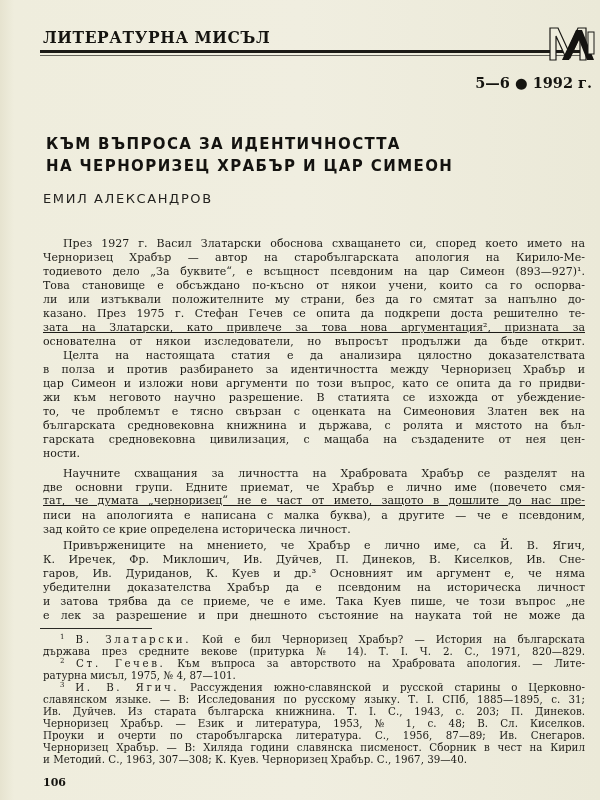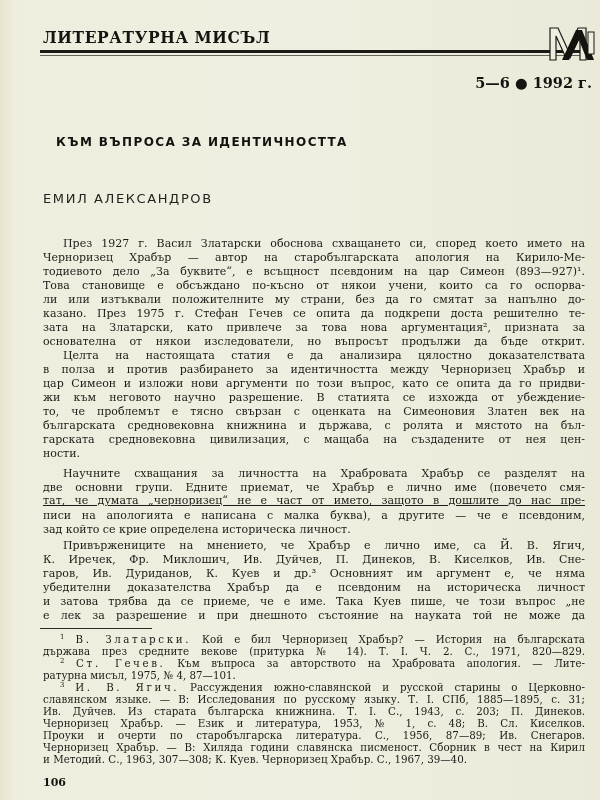--- a/index.html
+++ b/index.html
@@ -53,24 +53,24 @@
     .issue-info {
       position: absolute;
       right: 8px; top: 74px;
       font-family: "DejaVu Serif", serif;
       font-weight: bold;
       font-size: 14.5px;
       color: #151410;
     }
     .article-title {
       position: absolute;
-      left: 56px;
+      left: 46px;
       font-family: "DejaVu Sans", sans-serif;
       font-weight: bold;
-      font-size: 12px;
+      font-size: 15px;
       letter-spacing: 1.4px;
       color: #141310;
       white-space: nowrap;
     }
     .author {
       position: absolute;
       left: 43px; top: 191px;
       font-family: "DejaVu Sans", sans-serif;
       font-size: 13px;
       letter-spacing: 1.6px;
@@ -145,29 +145,30 @@
     <g fill="none" stroke="#1b1a16" stroke-width="1.2">
       <path d="M2 2 H10 L20 24 L30 2 H38 V34 H32 V10 L22 32 H18 L8 10 V34 H2 Z" fill="#efeddd"></path>
     </g>
     <path d="M14 34 L28 4 H34 L46 34 H39 L31 14 L21 34 Z" fill="#141310"></path>
     <rect x="40" y="6" width="6" height="22" fill="#efeddd" stroke="#1b1a16" stroke-width="1"></rect>
   </svg>
 
   <div class="issue-info">5—6 ● 1992 г.</div>
 
   <div class="article-title" style="top:135px;">КЪМ ВЪПРОСА ЗА ИДЕНТИЧНОСТТА</div>
+  <div class="article-title" style="top:157px;">НА ЧЕРНОРИЗЕЦ ХРАБЪР И ЦАР СИМЕОН</div>
   <div class="author">ЕМИЛ АЛЕКСАНДРОВ</div>
 
   <div class="line body-line indent" style="top:237px;">През 1927 г. Васил Златарски обоснова схващането си, според което името на</div>
   <div class="line body-line" style="top:251px;">Черноризец Храбър — автор на старобългарската апология на Кирило-Ме-</div>
   <div class="line body-line" style="top:265px;">тодиевото дело „За буквите“, е всъщност псевдоним на цар Симеон (893—927)¹.</div>
   <div class="line body-line" style="top:279px;">Това становище е обсъждано по-късно от някои учени, които са го оспорва-</div>
   <div class="line body-line" style="top:293px;">ли или изтъквали положителните му страни, без да го смятат за напълно до-</div>
   <div class="line body-line" style="top:307px;">казано. През 1975 г. Стефан Гечев се опита да подкрепи доста решително те-</div>
-  <div class="line body-line" style="top:321px;">зата на Златарски, като привлече за това нова аргументация², призната за</div>
+  <div class="line body-line" style="top:321px;text-decoration:underline;">зата на Златарски, като привлече за това нова аргументация², призната за</div>
   <div class="line body-line" style="top:335px;">основателна от някои изследователи, но въпросът продължи да бъде открит.</div>
 
   <div class="line body-line indent" style="top:349px;">Целта на настоящата статия е да анализира цялостно доказателствата</div>
   <div class="line body-line" style="top:363px;">в полза и против разбирането за идентичността между Черноризец Храбър и</div>
   <div class="line body-line" style="top:391px;">жи към неговото научно разрешение. В статията се изхожда от убеждение-</div>
   <div class="line body-line" style="top:377px;">цар Симеон и изложи нови аргументи по този въпрос, като се опита да го придви-</div>
   <div class="line body-line" style="top:405px;">то, че проблемът е тясно свързан с оценката на Симеоновия Златен век на</div>
   <div class="line body-line" style="top:419px;">българската средновековна книжнина и държава, с ролята и мястото на бъл-</div>
   <div class="line body-line" style="top:433px;">гарската средновековна цивилизация, с мащаба на създадените от нея цен-</div>
   <div class="line body-line last" style="top:447px;">ности.</div>

